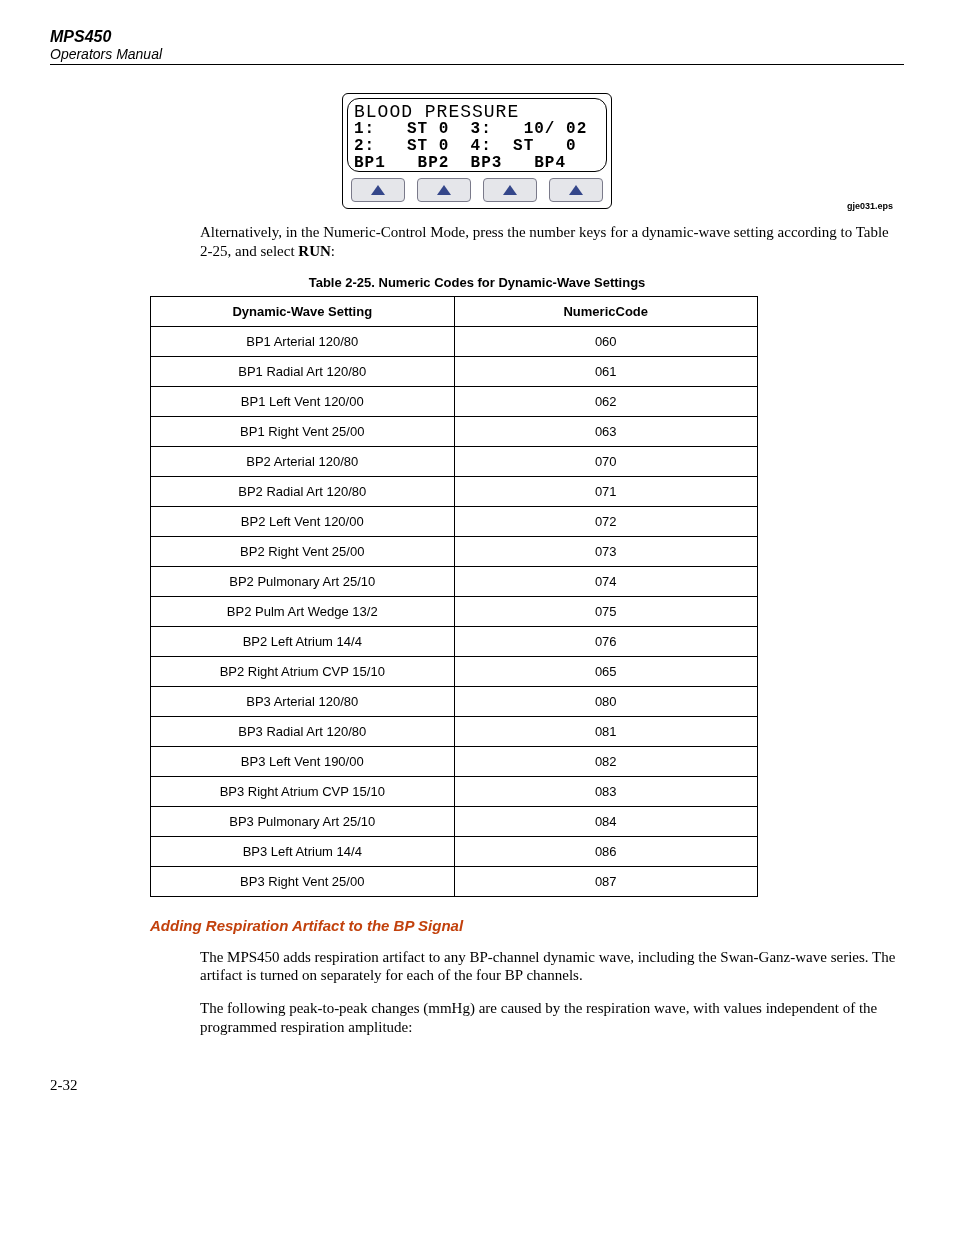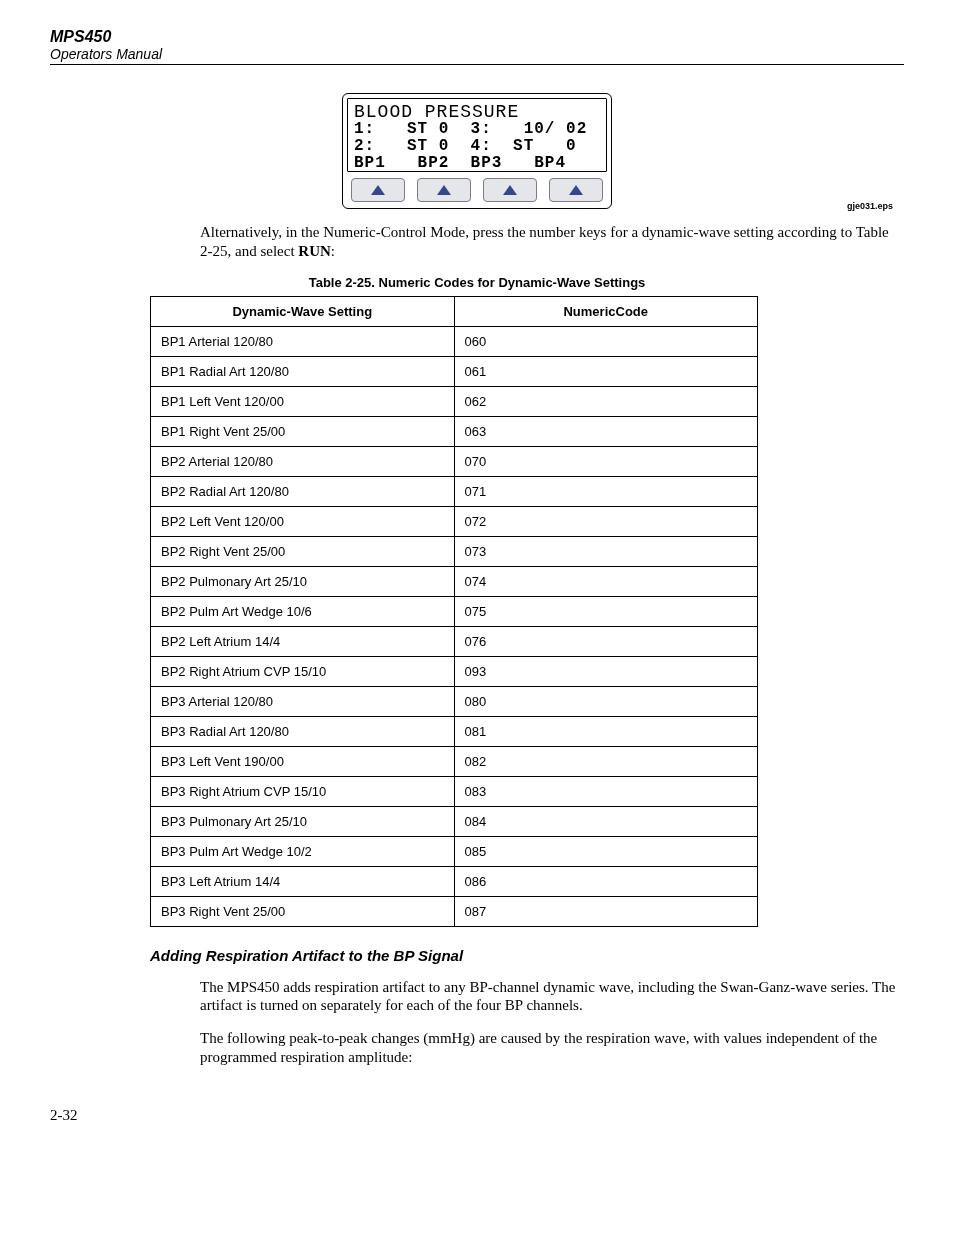--- a/index.html
+++ b/index.html
@@ -36,21 +36,21 @@
   .lcd {
     display: inline-block;
     border: 1px solid #000;
     border-radius: 6px;
     padding: 4px;
     width: 260px;
     text-align: left;
   }
   .lcd-screen {
     border: 1px solid #000;
-    border-radius: 1px;
+    border-radius: 12px;
     padding: 4px 6px 1px 6px;
     height: 74px;
     box-sizing: border-box;
   }
   .lcd-screen .lcdrow {
     font-family: "Courier New", monospace;
     font-size: 16px;
     line-height: 17px;
     letter-spacing: 1px;
     white-space: pre;
@@ -103,34 +103,34 @@
   table {
     border-collapse: collapse;
     width: 608px;
     margin: 0 0 0 100px;
     font-family: Arial, Helvetica, sans-serif;
     font-size: 13px;
   }
   th, td {
     border: 1px solid #000;
     padding: 7px 10px;
-    text-align: left;
+    text-align: center;
     vertical-align: top;
   }
   th {
     font-weight: bold;
     text-align: center;
   }
   th:first-child, td:first-child { width: 50%; }
   .section-heading {
     font-family: Arial, Helvetica, sans-serif;
     font-weight: bold;
     font-style: italic;
     font-size: 15px;
-    color: #000000;
+    color: #c2410c;
     margin: 20px 0 4px 100px;
   }
   .page-num {
     font-family: "Times New Roman", Times, serif;
     font-size: 15px;
     margin-top: 40px;
   }
 </style>
 </head>
 <body>
@@ -226,30 +226,30 @@
       </tr>
       <tr>
         <td>BP2 Right Vent 25/00</td>
         <td>073</td>
       </tr>
       <tr>
         <td>BP2 Pulmonary Art 25/10</td>
         <td>074</td>
       </tr>
       <tr>
-        <td>BP2 Pulm Art Wedge 10/6</td>
+        <td>BP2 Pulm Art Wedge 13/2</td>
         <td>075</td>
       </tr>
       <tr>
         <td>BP2 Left Atrium 14/4</td>
         <td>076</td>
       </tr>
       <tr>
         <td>BP2 Right Atrium CVP 15/10</td>
-        <td>093</td>
+        <td>065</td>
       </tr>
       <tr>
         <td>BP3 Arterial 120/80</td>
         <td>080</td>
       </tr>
       <tr>
         <td>BP3 Radial Art 120/80</td>
         <td>081</td>
       </tr>
       <tr>
@@ -258,24 +258,20 @@
       </tr>
       <tr>
         <td>BP3 Right Atrium CVP 15/10</td>
         <td>083</td>
       </tr>
       <tr>
         <td>BP3 Pulmonary Art 25/10</td>
         <td>084</td>
       </tr>
       <tr>
-        <td>BP3 Pulm Art Wedge 10/2</td>
-        <td>085</td>
-      </tr>
-      <tr>
         <td>BP3 Left Atrium 14/4</td>
         <td>086</td>
       </tr>
       <tr>
         <td>BP3 Right Vent 25/00</td>
         <td>087</td>
       </tr>
     </tbody>
 </table>
 

